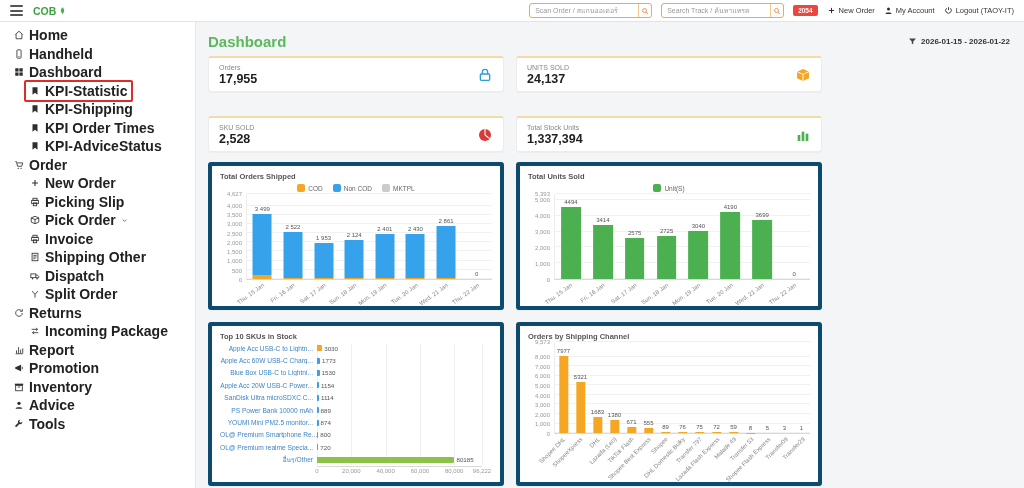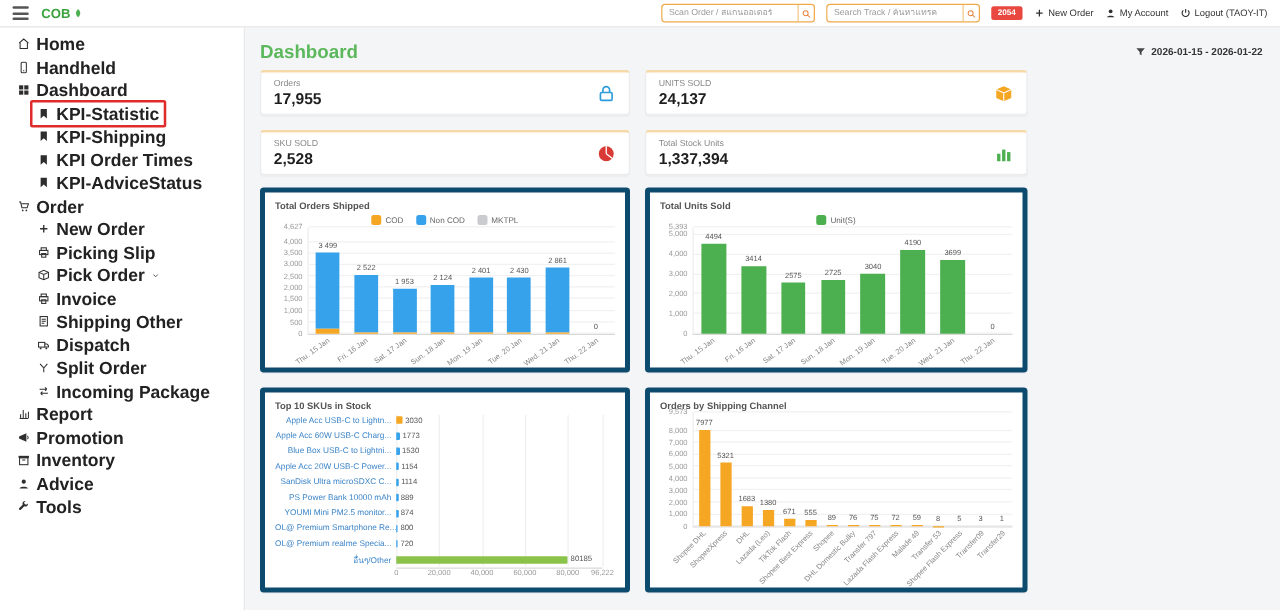--- a/index.html
+++ b/index.html
@@ -36,21 +36,21 @@
   .side-item .lbl { font-size:14px; font-weight:bold; color:#222; white-space:nowrap; }
   .side-item .caret { width:7px; height:7px; color:#444; }
 
   
   .main { margin-left:196px; padding:6px 14px 0 12px; height:466px; margin-top:22px; }
   .title-row { display:flex; align-items:center; height:26px; margin-bottom:2px; }
   .title-row h1 { font-size:15px; font-weight:bold; color:#5cb85c; }
   .daterange { margin-left:auto; display:flex; align-items:center; gap:4px; font-size:8px; font-weight:bold; color:#333; cursor:pointer; }
   .daterange .icn { color:#444; }
 
-  .kpi-grid { display:grid; grid-template-columns:296px 306px; gap:12px 12px; margin-bottom:10px; }
+  .kpi-grid { display:grid; grid-template-columns:296px 306px; gap:24px 12px; margin-bottom:10px; }
   .kpi-card { height:36px; background:#fff; border:1px solid #ececec; border-top:2px solid #f6d9a8;
               border-radius:3px; display:flex; align-items:center; padding:0 10px;
               box-shadow:0 1px 1px rgba(0,0,0,.03); }
   .kpi-label { font-size:7px; color:#888; }
   .kpi-value { font-size:12.5px; font-weight:bold; color:#1e1e1e; margin-top:1px; }
   .kpi-icn { margin-left:auto; width:16px; height:16px; }
 
   .charts-grid { display:grid; grid-template-columns:296px 306px; gap:12px; }
   .chart-card { background:#fff; border:4px solid #0c4a6e; border-radius:3px; padding:6px 8px; overflow:hidden;
                 box-shadow:0 1px 1px rgba(0,0,0,.03); }
@@ -317,20 +317,30 @@
       </span>
     </div>
     <div class="side-item sub">
       <span class="side-inner">
         <span class="icn">
           <svg viewBox="0 0 24 24">
             <path d="M12 21v-8L5 5m7 8l7-8" fill="none" stroke="currentColor" stroke-width="2"></path>
           </svg>
         </span>
         <span class="lbl">Split Order</span>
+      </span>
+    </div>
+    <div class="side-item">
+      <span class="side-inner">
+        <span class="icn">
+          <svg viewBox="0 0 24 24">
+            <path d="M20 12a8 8 0 1 1-2.5-5.8M20 3v5h-5" fill="none" stroke="currentColor" stroke-width="2"></path>
+          </svg>
+        </span>
+        <span class="lbl">Returns</span>
       </span>
     </div>
     <div class="side-item sub">
       <span class="side-inner">
         <span class="icn">
           <svg viewBox="0 0 24 24">
             <path d="M4 8h14m0 0l-3.5-3.5M18 8l-3.5 3.5M20 16H6m0 0l3.5-3.5M6 16l3.5 3.5" fill="none" stroke="currentColor" stroke-width="2"></path>
           </svg>
         </span>
         <span class="lbl">Incoming Package</span>

